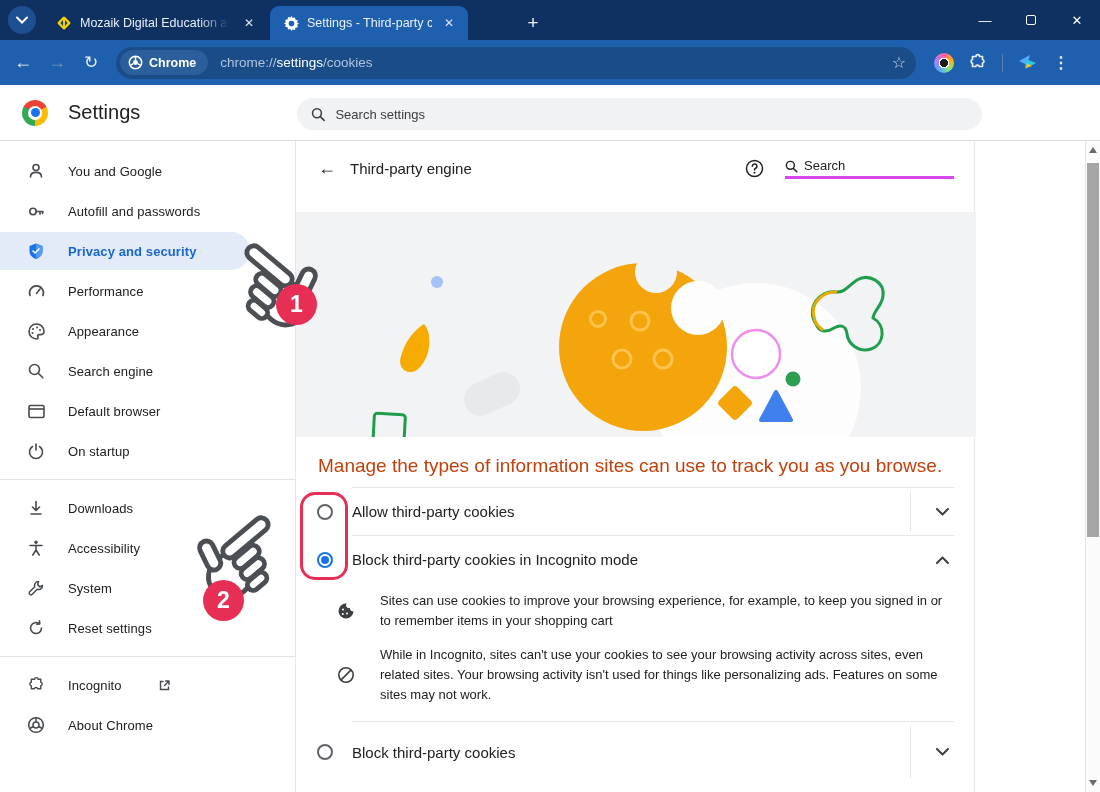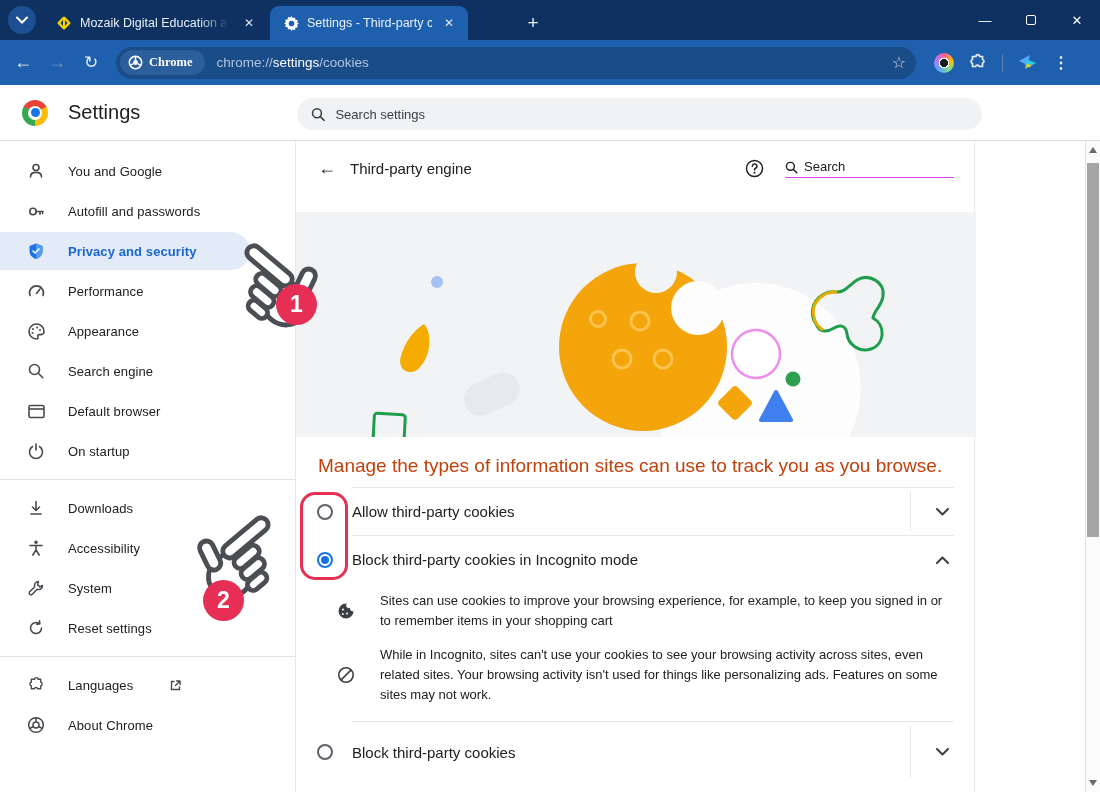--- a/index.html
+++ b/index.html
@@ -28,21 +28,21 @@
   .toolbar { position:absolute; left:0; top:40px; width:1100px; height:45px; background:#1F60AE;
     display:flex; align-items:center; }
   .nav-btn { width:34px; height:34px; display:flex; align-items:center; justify-content:center;
     font-size:18px; color:#E8EEF7; }
   .nav-btn.back { margin-left:6px; }
   .nav-btn.fwd { color:#6E92C2; }
   .nav-btn.reload { font-size:17px; }
   .omnibox { height:32px; width:800px; margin-left:8px; background:#1A4C87; border-radius:16px;
     display:flex; align-items:center; padding:0 10px 0 4px; }
   .chrome-pill { height:25px; background:#2B5F9C; border-radius:13px; display:flex; align-items:center;
-    gap:6px; padding:0 12px 0 8px;font-family:Liberation Serif, serif; }
+    gap:6px; padding:0 12px 0 8px; }
   .chrome-pill-label { color:#fff; font-size:12.5px; font-weight:bold; }
   .url { margin-left:12px; font-size:13.5px; color:#AFC4E0; white-space:nowrap; flex:1; }
   .url .host { color:#FFFFFF; }
   .omnibox .star { margin-left:auto; color:#CBD8EA; font-size:16px; }
   .toolbar-right { display:flex; align-items:center; gap:14px; margin-left:18px; }
   .lens-icon { width:20px; height:20px; border-radius:50%;
     background:
       radial-gradient(closest-side,#1c1c1c 0 38%, #ffffff 40% 52%, transparent 54%),
       conic-gradient(#ff5b9d,#ffb800,#7de08f,#58a6ff,#b07cff,#ff5b9d); }
   .tb-sep { width:1px; height:18px; background:#5B82B5; }
@@ -81,21 +81,21 @@
   .ext-link-icn { margin-left:14px; color:#474B4F; display:flex; }
 
   
   .card { position:absolute; left:295px; top:0; width:680px; height:651px; background:#fff;
     border-left:1px solid #E6E8EA; border-right:1px solid #E6E8EA; }
   .card-header { height:55px; display:flex; align-items:center; padding:0 20px 0 16px; }
   .back-arrow { width:30px; height:30px; display:flex; align-items:center; justify-content:center;
     font-size:18px; color:#202124; }
   .card-title { font-size:15px; color:#202124; margin-left:8px; flex:1; }
   .help-btn { width:26px; height:26px; display:flex; align-items:center; justify-content:center; margin-right:18px; }
-  .inline-search { display:flex; align-items:end; gap:6px; border-bottom:1px solid #d946ef; padding-bottom:3px; }
+  .inline-search { display:flex; align-items:end; gap:6px; border-bottom:3px solid #d946ef; padding-bottom:3px; }
   .inline-search input { border:none; outline:none; width:150px; font-size:13px; color:#202124;
     background:transparent; font-family:"Liberation Sans",sans-serif; }
   .inline-search input::placeholder { color:#202124; }
 
   .banner { margin:16px 0 0 0; width:680px; height:225px; display:block; }
 
   .intro { padding:18px 22px 10px 22px; font-size:19px; color:#c2410c; }
 
   .opt-row { position:relative; height:47px; display:flex; align-items:center; padding-left:21px; }
   .opt-label { font-size:15px; color:#202124; margin-left:19px; flex:1; }
@@ -336,21 +336,21 @@
       </div>
 
       <div class="side-divider"></div>
 
       <div class="side-item">
         <span class="icn">
             <svg width="19" height="19" viewBox="0 0 20 20">
               <path d="M8 3.5 a1.8 1.8 0 0 1 3.6 0 h2.9 v3 a1.9 1.9 0 0 1 0 3.7 v3.3 h-3.2 a1.9 1.9 0 0 0 -3.7 0 H4.5 v-3.2 a1.9 1.9 0 0 1 0 -3.7 v-3.1 z" fill="none" stroke="currentColor" stroke-width="1.5" stroke-linejoin="round"></path>
             </svg>
           </span>
-        <span class="side-label">Languages</span>
+        <span class="side-label">Incognito</span>
         <span class="ext-link-icn">
             <svg width="13" height="13" viewBox="0 0 13 13">
               <path d="M5 2.5 H2.5 V10.5 H10.5 V8" fill="none" stroke="currentColor" stroke-width="1.4" stroke-linecap="round"></path>
               <path d="M7.5 2 H11 V5.5 M11 2 L6.5 6.5" fill="none" stroke="currentColor" stroke-width="1.4" stroke-linecap="round" stroke-linejoin="round"></path>
             </svg>
           </span>
       </div>
       <div class="side-item">
         <span class="icn">
             <svg width="18" height="18" viewBox="0 0 18 18">

